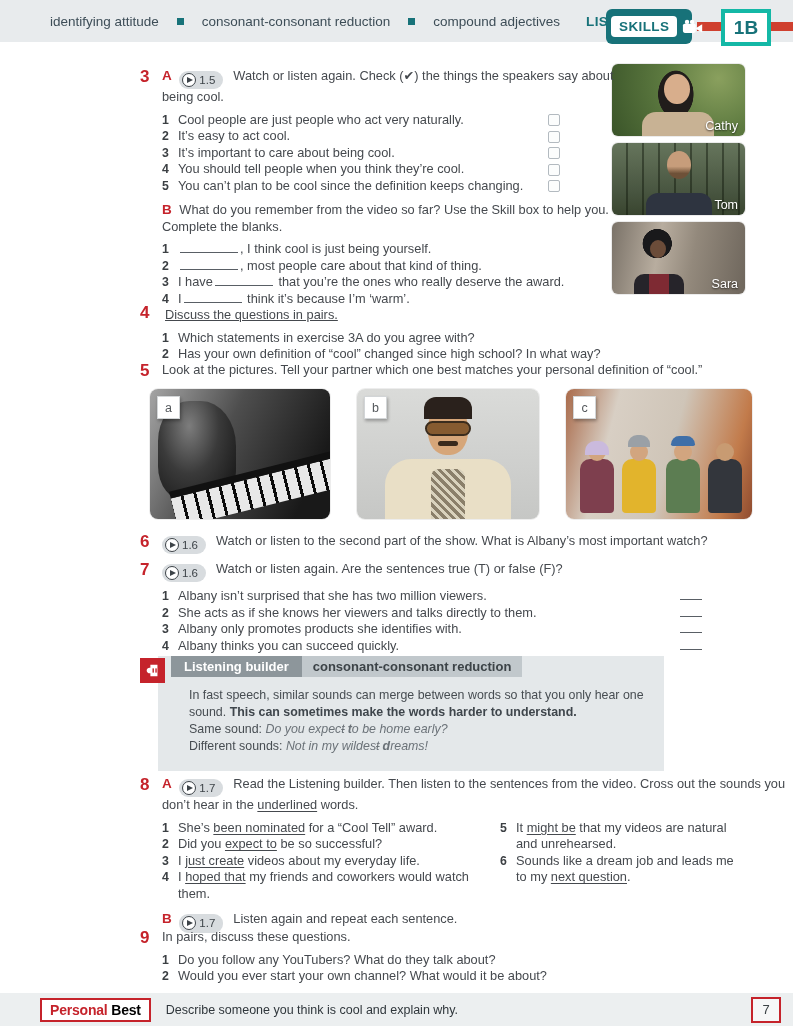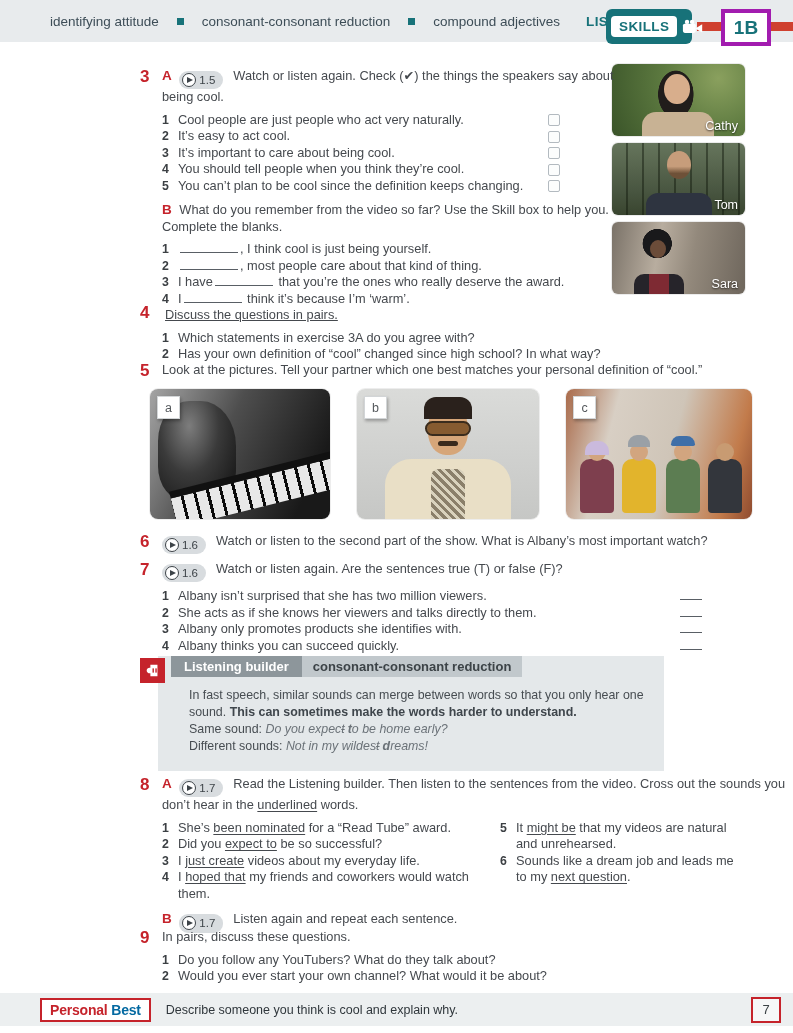--- a/index.html
+++ b/index.html
@@ -12,21 +12,21 @@
             font-size:13.5px;color:#3d4d57;}
   .sq{width:7px;height:7px;background:#177279;display:inline-block;}
   .listening{font-weight:700;color:#177279;letter-spacing:.4px;margin-left:8px;font-size:13.5px;}
   .stripe{position:absolute;left:697px;top:22px;width:96px;height:9px;background:#cf402f;}
   .skills-badge{position:absolute;left:606px;top:9px;width:86px;height:35px;background:#177279;
                 border-radius:6px;display:flex;align-items:center;padding:0 5px;box-sizing:border-box;z-index:2;}
   .skills-inner{background:#fff;border-radius:4px;padding:3px 8px;color:#177279;font-weight:700;
                 font-size:13.5px;letter-spacing:.4px;}
   .cam{margin-left:5px;display:flex;}
   .unit-badge{position:absolute;left:721px;top:9px;width:42px;height:29px;background:#fff;
-              border:4px solid #a21caf;color:#177279;font-weight:700;font-size:19px;
+              border:4px solid #14b8a6;color:#177279;font-weight:700;font-size:19px;
               display:flex;align-items:center;justify-content:center;z-index:2;}
 
   
   .photos{position:absolute;left:612px;top:64px;width:133px;}
   .photo{position:relative;width:133px;height:72px;border-radius:6px;overflow:hidden;margin-bottom:7px;
          box-shadow:0 0 0 1px rgba(0,0,0,.08);}
   .pname{position:absolute;right:7px;bottom:3px;color:#fff;font-size:12.5px;z-index:3;
          text-shadow:0 1px 2px rgba(0,0,0,.7);}
   .p-cathy{background:
      radial-gradient(ellipse 30px 40px at 48% 42%, #211d1b 58%, rgba(0,0,0,0) 60%),
@@ -121,21 +121,21 @@
   .lb-bold{font-weight:700;color:#3f464c;}
   .ex-it{font-style:italic;color:#6b7278;}
   .struck{text-decoration:line-through;margin-right:3px;}
   .kept{font-weight:700;}
 
   
   .footer{position:absolute;left:0;top:993px;width:793px;height:33px;background:#eceff0;
           display:flex;align-items:center;}
   .pb-badge{margin-left:40px;background:#fff;border:2px solid #c5232b;padding:2px 8px;
             font-weight:700;font-size:14px;letter-spacing:-.2px;white-space:nowrap;}
-  .pb1{color:#c5232b;} .pb2{color:#0369a1;}
+  .pb1{color:#c5232b;} .pb2{color:#000000;}
   .pb-text{margin-left:15px;font-weight:400;font-size:12.5px;color:#2f363b;}
   .pagebox{margin-left:auto;margin-right:12px;min-width:20px;height:22px;background:#f6f7f8;
            border:2px solid #c5232b;display:flex;align-items:center;justify-content:center;
            font-size:13px;color:#3c4347;padding:0 3px;}
 </style>
 </head>
 <body>
 
 <div class="page">
 
@@ -366,21 +366,21 @@
         <span class="letter">A</span>
         <span class="pill">
           <span class="play"></span>
           <span class="trk">1.7</span>
         </span><span><span>Read the Listening builder. Then listen to the sentences from the video. Cross out the sounds you don’t hear in the </span><span class="u">underlined</span><span> words.</span></span>
       </p>
       <div class="list" style="display:flex;gap:20px;">
         <div style="width:318px;">
           <div class="row">
             <span class="n">1</span>
-            <span><span>She’s </span><span class="u">been nominated</span><span> for a “Read Tube” award.</span></span>
+            <span><span>She’s </span><span class="u">been nominated</span><span> for a “Cool Tell” award.</span></span>
           </div>
           <div class="row">
             <span class="n">2</span>
             <span><span>Did you </span><span class="u">expect to</span><span> be so successful?</span></span>
           </div>
           <div class="row">
             <span class="n">3</span>
             <span><span>I </span><span class="u">just create</span><span> videos about my everyday life.</span></span>
           </div>
           <div class="row">

